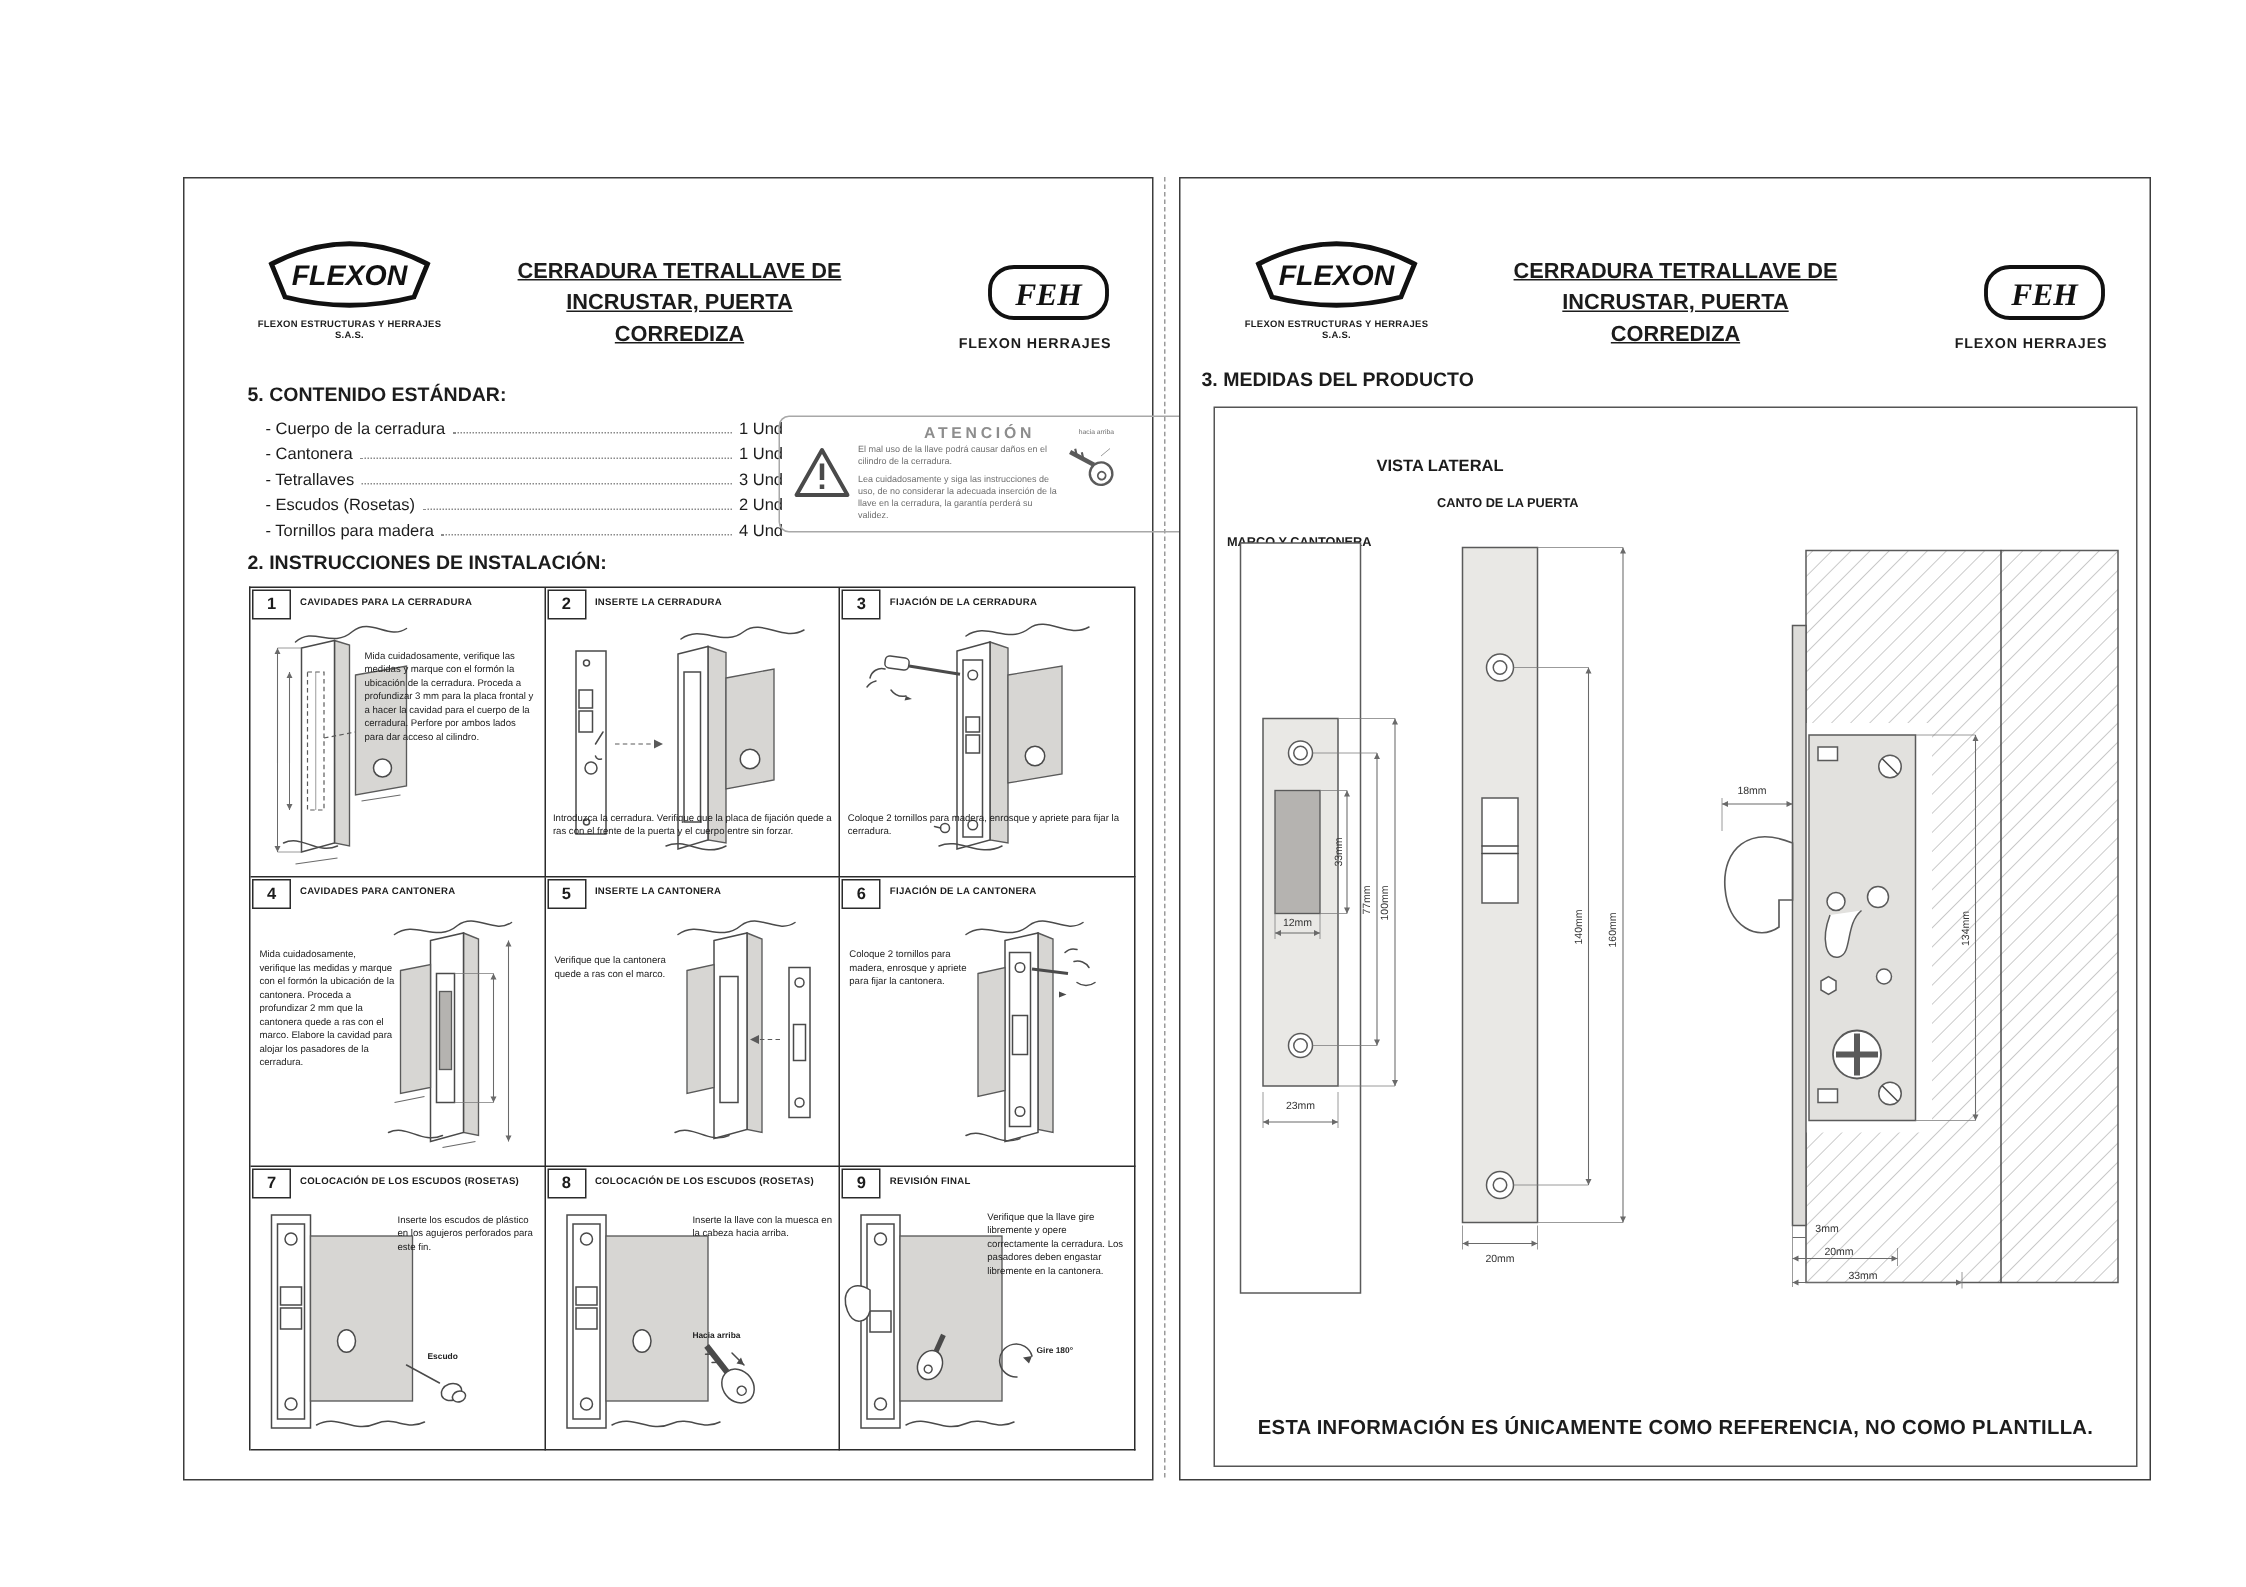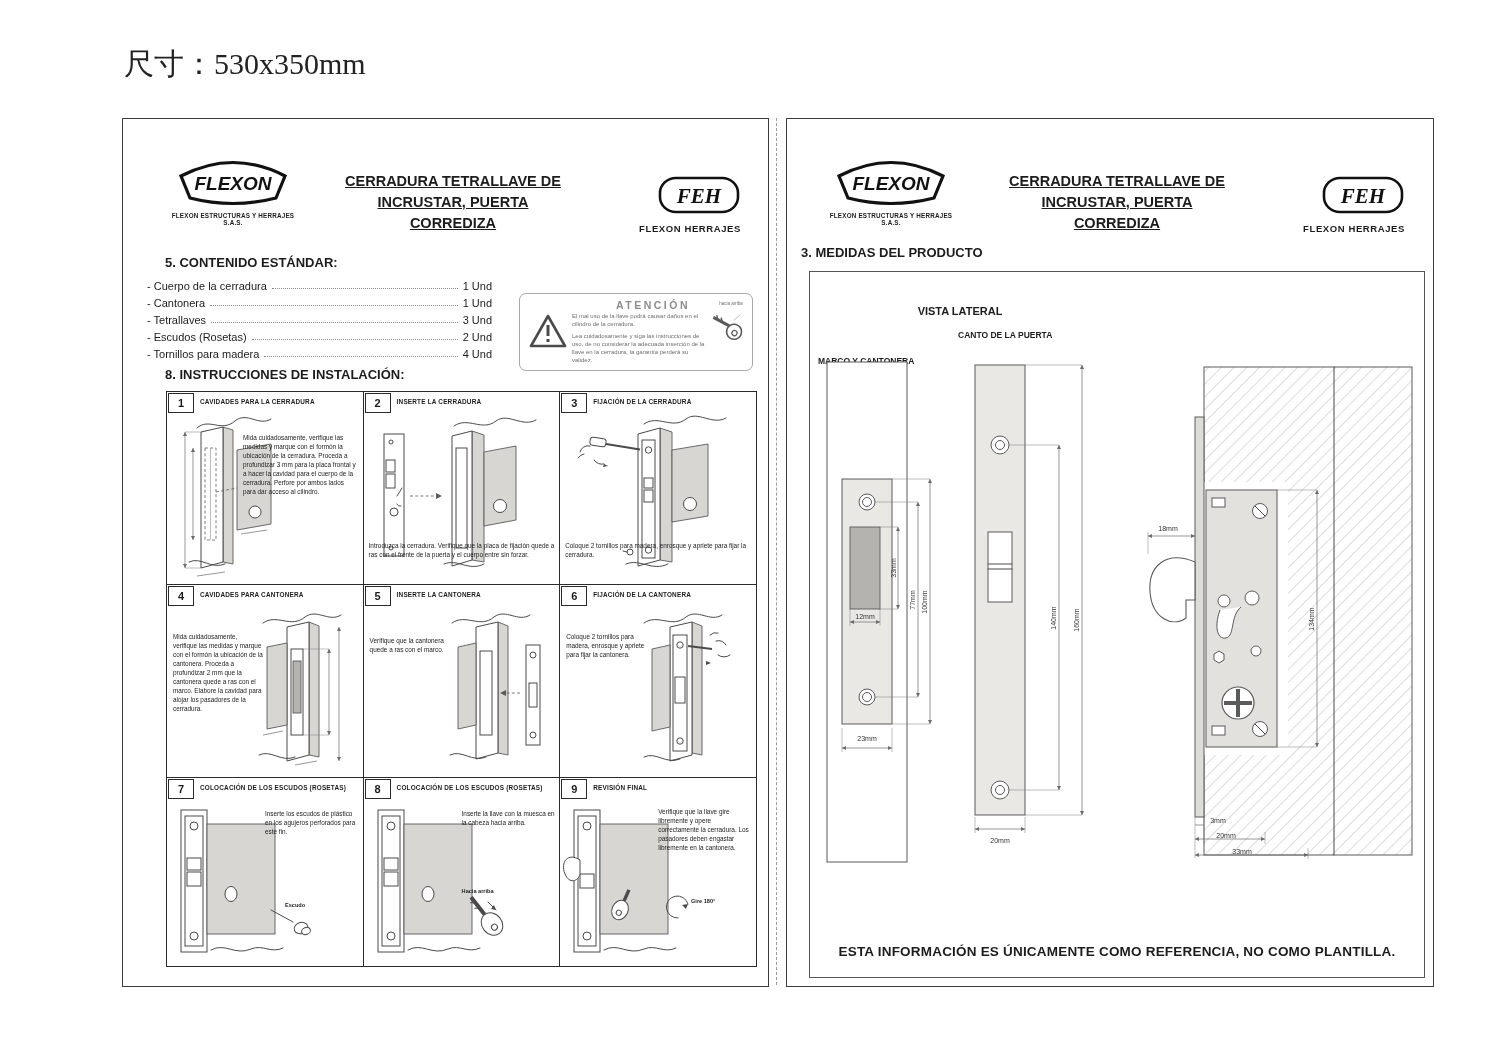--- a/index.html
+++ b/index.html
@@ -16,27 +16,27 @@
   .fold{position:absolute;left:776px;top:118px;height:867px;border-left:1.5px dashed #9a9a9a;}
   
   .brand{left:40px;top:38px;width:140px;text-align:center;}
   .brand-sub{font-size:6.3px;margin-top:1px;letter-spacing:.2px;}
   .hd-title{left:210px;top:52px;width:240px;text-align:center;font-size:14.5px;font-weight:bold;line-height:1.45;text-decoration:underline;}
   .feh{left:478px;top:56px;width:140px;text-align:right;}
   .feh-sub{font-size:9.5px;font-weight:bold;letter-spacing:.6px;margin-top:4px;}
   
   .sec-h{font-size:13px;font-weight:bold;}
   
-  .clist{left:24px;top:156px;width:345px;font-size:11px;}
+  .clist{left:54px;top:156px;width:345px;font-size:11px;}
   .clist .row{display:flex;align-items:flex-end;height:17px;}
   .clist .lbl{white-space:nowrap;}
   .clist .leader{flex:1;border-bottom:1.3px dotted #8a8a8a;margin:0 5px 3px 5px;}
   .clist .qty{white-space:nowrap;}
   
-  .attn{left:396px;top:174px;width:232px;height:76px;border:1.2px solid #a8a8a8;border-radius:7px;}
+  .attn{left:396px;top:158px;width:232px;height:76px;border:1.2px solid #a8a8a8;border-radius:7px;padding-left:40px;}
   .attn-title{left:78px;top:5px;width:110px;text-align:center;font-size:10.5px;font-weight:bold;
               letter-spacing:2.5px;color:#8d8d8d;}
   .attn-p{position:absolute;left:52px;width:138px;font-size:6px;line-height:1.35;color:#6f6f6f;}
   .attn-note{left:193px;top:7px;width:36px;font-size:4.5px;color:#6f6f6f;text-align:center;line-height:1.2;}
   
   .grid{left:43px;top:272px;width:590px;border-top:1.2px solid #2b2b2b;border-left:1.2px solid #2b2b2b;
         display:grid;grid-template-columns:196.6px 196.6px 196.6px;grid-template-rows:193px 193px 189px;}
   .cell{position:relative;border-right:1.2px solid #2b2b2b;border-bottom:1.2px solid #2b2b2b;overflow:hidden;}
   .cell-num{position:absolute;left:1px;top:1px;width:24px;height:18px;border:1.1px solid #2b2b2b;
             display:flex;align-items:center;justify-content:center;font-size:11px;font-weight:bold;}
@@ -58,23 +58,20 @@
   .sub-t{position:absolute;font-size:8.5px;font-weight:bold;}
   .hdim{position:absolute;font-size:7px;color:#333;white-space:nowrap;transform:translate(-50%,-50%);}
   .vdim{position:absolute;font-size:7px;color:#333;white-space:nowrap;transform:translate(-50%,-50%) rotate(-90deg);}
   .footnote{position:absolute;left:0;top:628px;width:614px;text-align:center;font-size:13.5px;font-weight:bold;letter-spacing:.2px;margin-top:44px;}
 </style>
 </head>
 <body>
 
 <div id="stage">
 
-  <div class="abs size-note">
-    <span>尺寸：</span><span>530x350mm</span>
-  </div>
 
   <div class="fold"></div>
 
   <div class="page page-left">
 
     <div class="abs brand">
       <svg width="120" height="50" viewBox="0 0 120 50">
         <path d="M8,19 Q60,-8 112,19 L103,41 Q60,52 17,41 Z" fill="#fff" stroke="#111" stroke-width="3.2"></path>
         <text x="60" y="33" text-anchor="middle" font-size="19" font-weight="bold" font-style="italic" fill="#111" font-family="Liberation Sans, sans-serif">FLEXON</text>
       </svg>
@@ -137,21 +134,21 @@
           <circle cx="29" cy="18" r="7.5" fill="#fff" stroke="#5a5a5a" stroke-width="1.6"></circle>
           <circle cx="30" cy="19" r="2.6" fill="#fff" stroke="#5a5a5a" stroke-width="1.2"></circle>
           <line x1="4" y1="15" x2="22" y2="15" stroke="#5a5a5a" stroke-width="3"></line>
           <line x1="6" y1="11.5" x2="9" y2="15" stroke="#5a5a5a" stroke-width="1.4"></line>
           <line x1="11" y1="11.5" x2="14" y2="15" stroke="#5a5a5a" stroke-width="1.4"></line>
         </g>
         <path d="M34,5 L28,10" class="thin"></path>
       </svg>
     </div>
 
-    <div class="abs sec-h" style="left:42px;top:248px;">8. INSTRUCCIONES DE INSTALACIÓN:</div>
+    <div class="abs sec-h" style="left:42px;top:248px;">2. INSTRUCCIONES DE INSTALACIÓN:</div>
 
     <div class="abs grid">
 
       <div class="cell">
         <div class="cell-num">1</div>
         <div class="cell-title">CAVIDADES PARA LA CERRADURA</div>
         <svg class="ill" width="196" height="170" viewBox="0 0 196 170">
           <path d="M30,16 C42,5 54,21 68,9 C80,-1 92,15 104,7" class="ol"></path>
           <polygon points="56,15 66,18 66,152 56,150" class="g"></polygon>
           <polygon points="34,20 56,15 56,150 34,156" class="w"></polygon>

